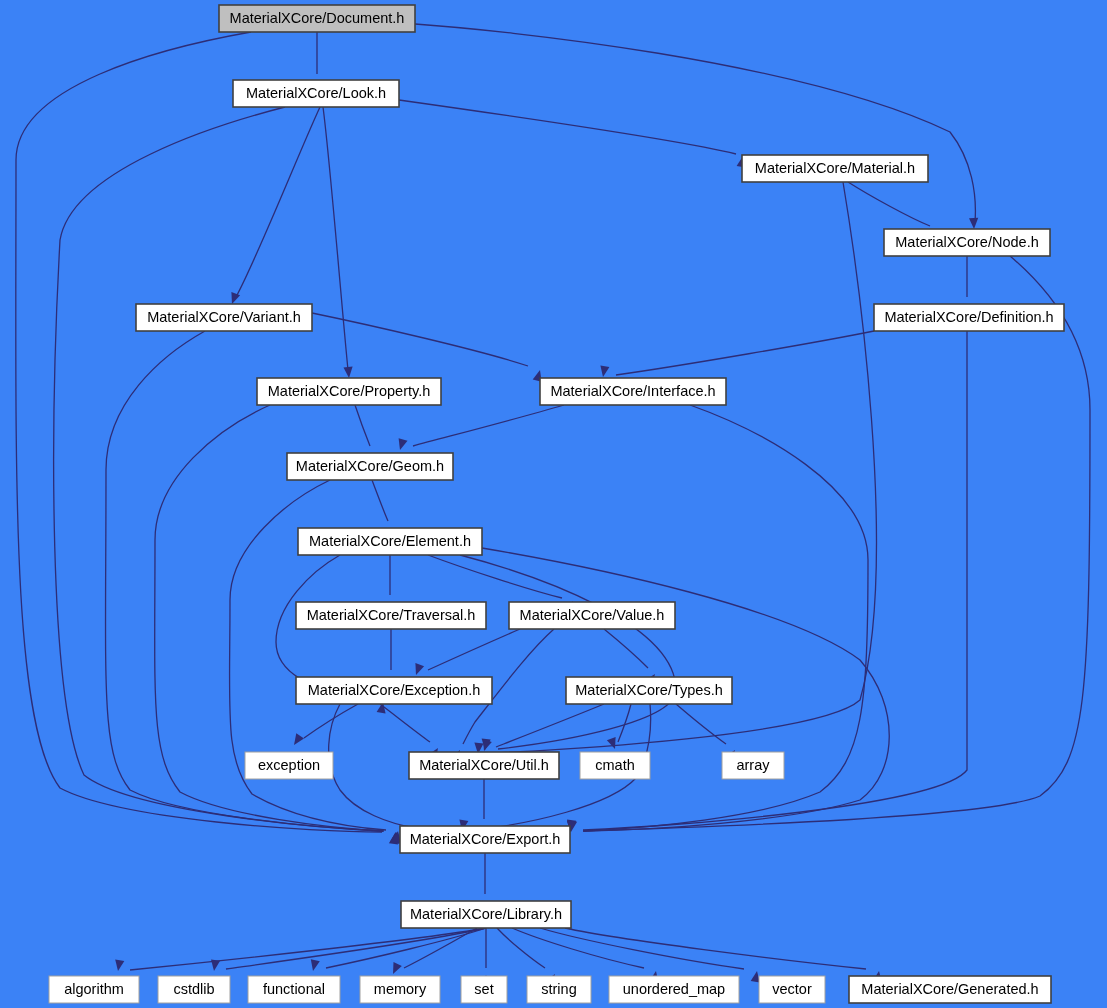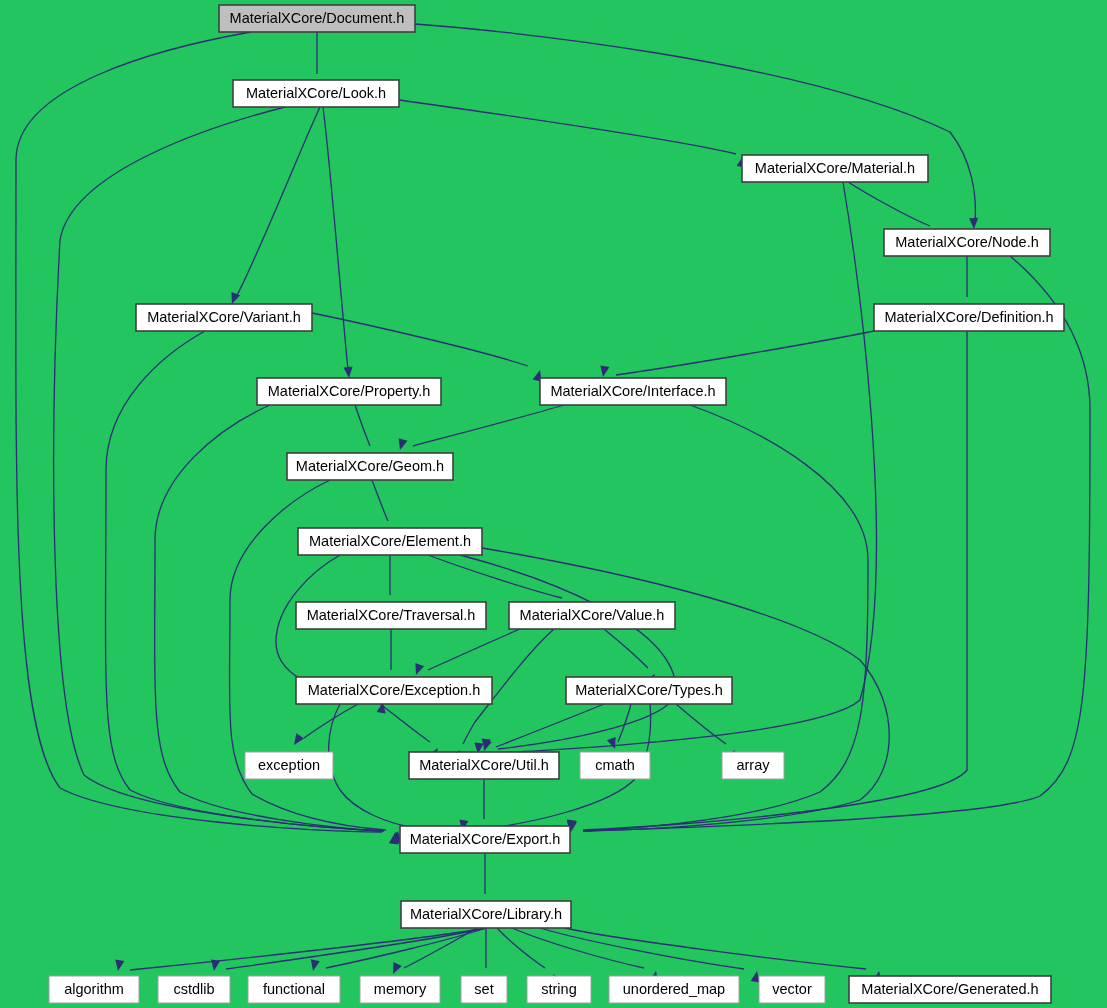--- a/index.html
+++ b/index.html
@@ -4,21 +4,21 @@
 <style>
   html, body {
     margin: 0;
     padding: 0;
     background: #ffffff;
   }
   #graph-root {
     position: relative;
     width: 1107px;
     height: 1008px;
-    background: #22c55e;
+    background: #3b82f6;
     font-family: "Liberation Sans", sans-serif;
     overflow: hidden;
   }
   svg#graph-canvas {
     position: absolute;
     left: 0;
     top: 0;
     width: 1107px;
     height: 1008px;
     display: block;

